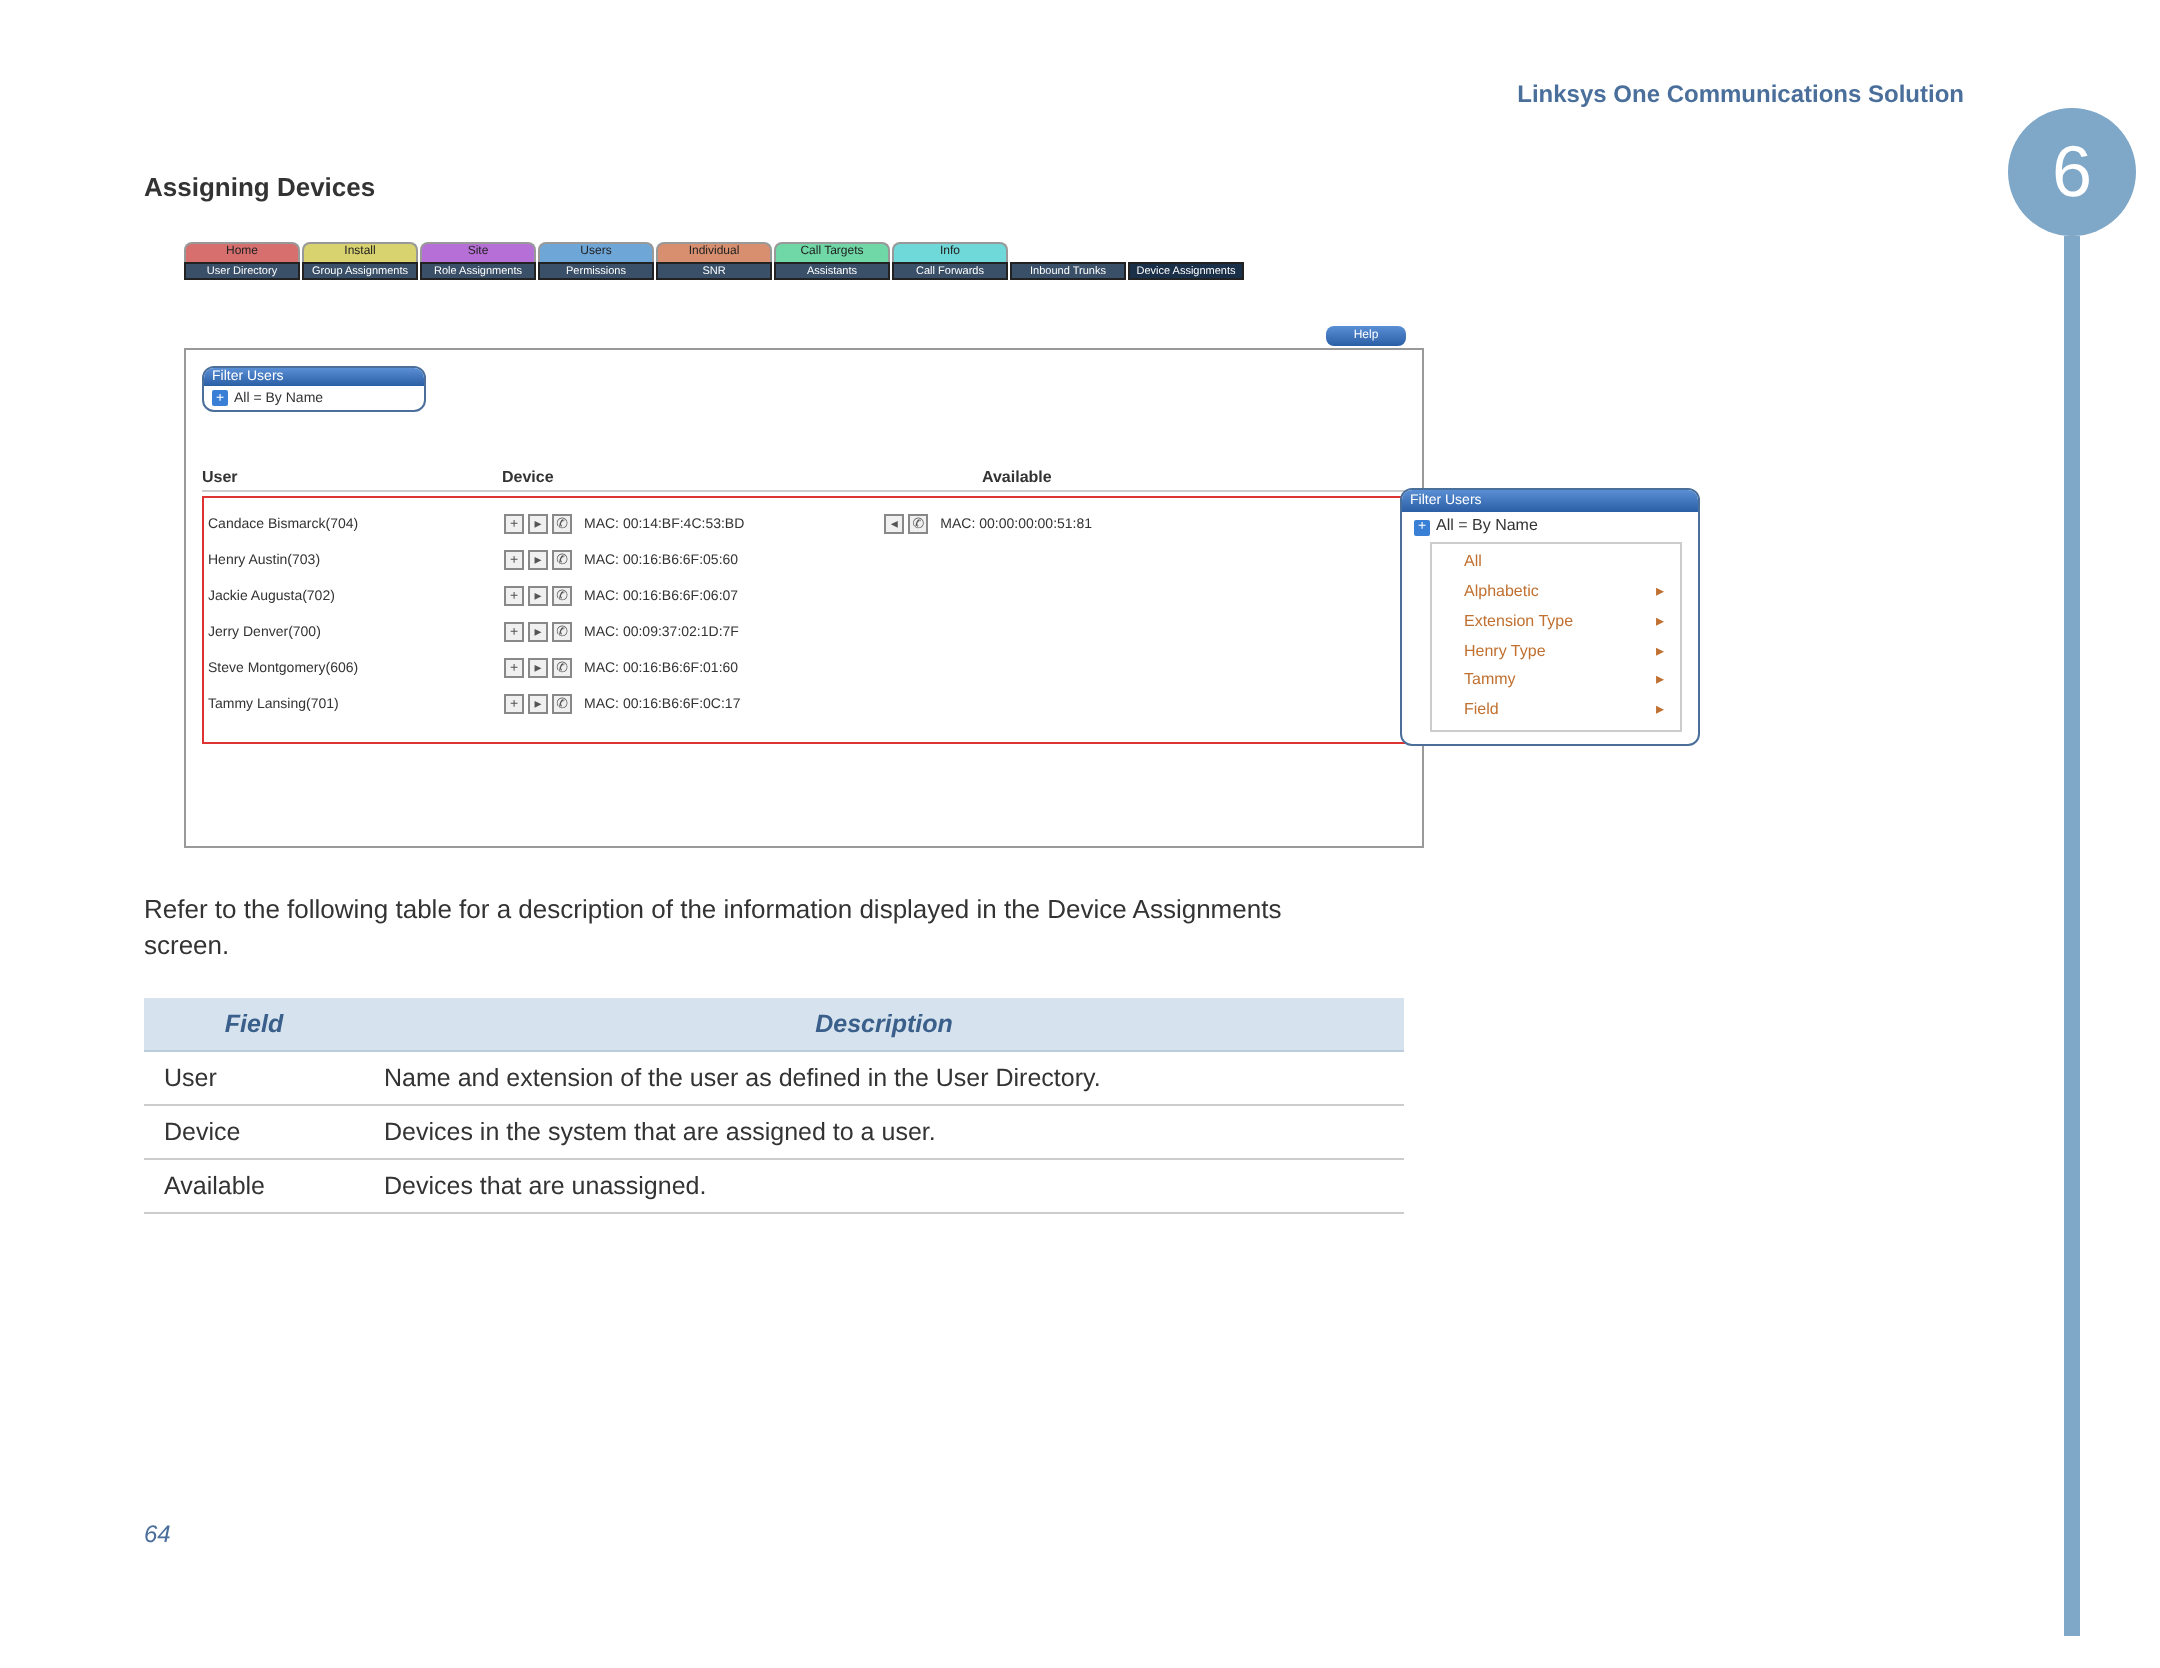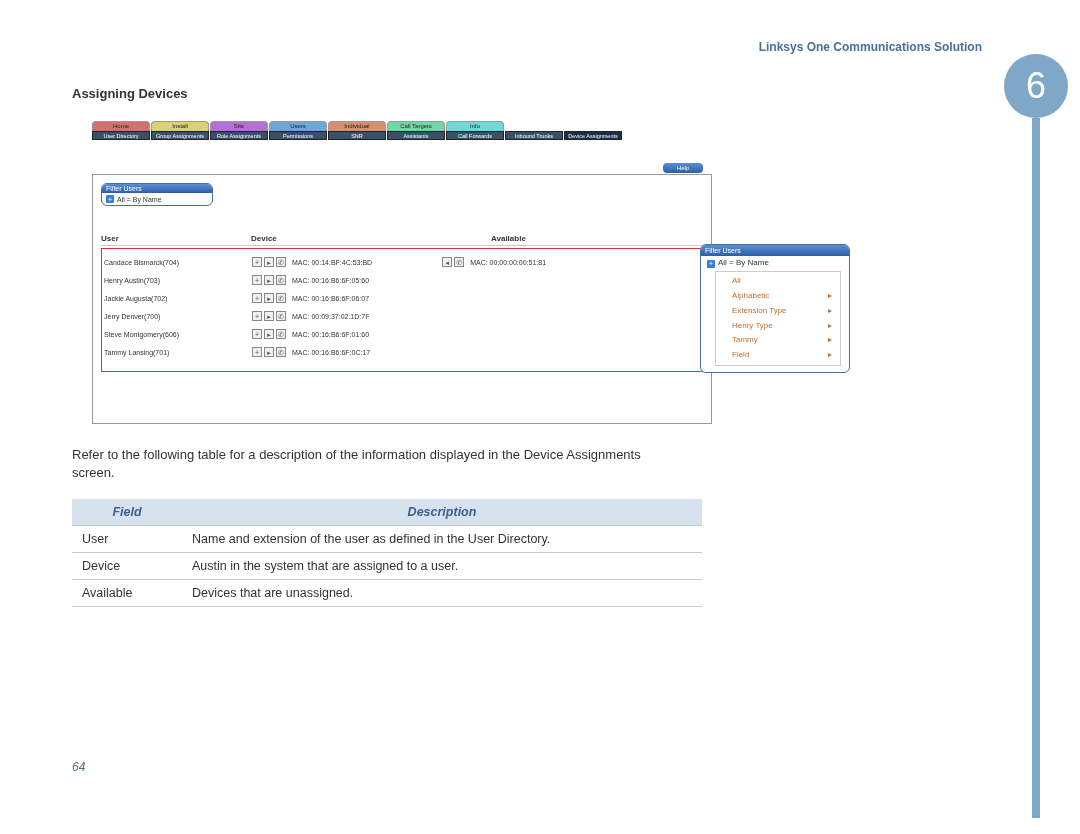--- a/index.html
+++ b/index.html
@@ -390,21 +390,21 @@
         <tr>
       <th>Field</th>
       <th>Description</th>
     </tr>
     <tr>
       <td>User</td>
       <td>Name and extension of the user as defined in the User Directory.</td>
     </tr>
     <tr>
       <td>Device</td>
-      <td>Austin in the system that are assigned to a user.</td>
+      <td>Devices in the system that are assigned to a user.</td>
     </tr>
     <tr>
       <td>Available</td>
       <td>Devices that are unassigned.</td>
     </tr>
   </tbody>
     </table>
 </div>
 
 <div class="right-panel">

